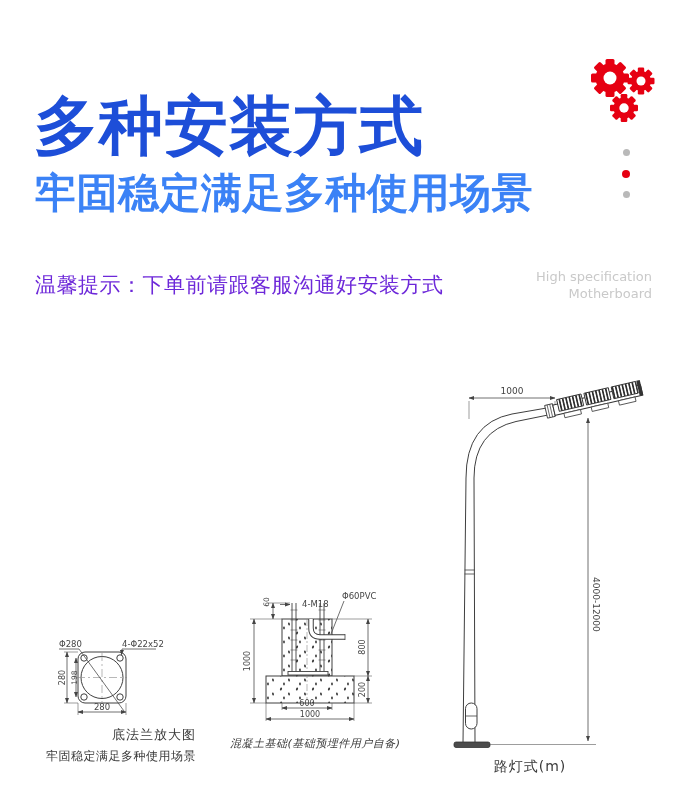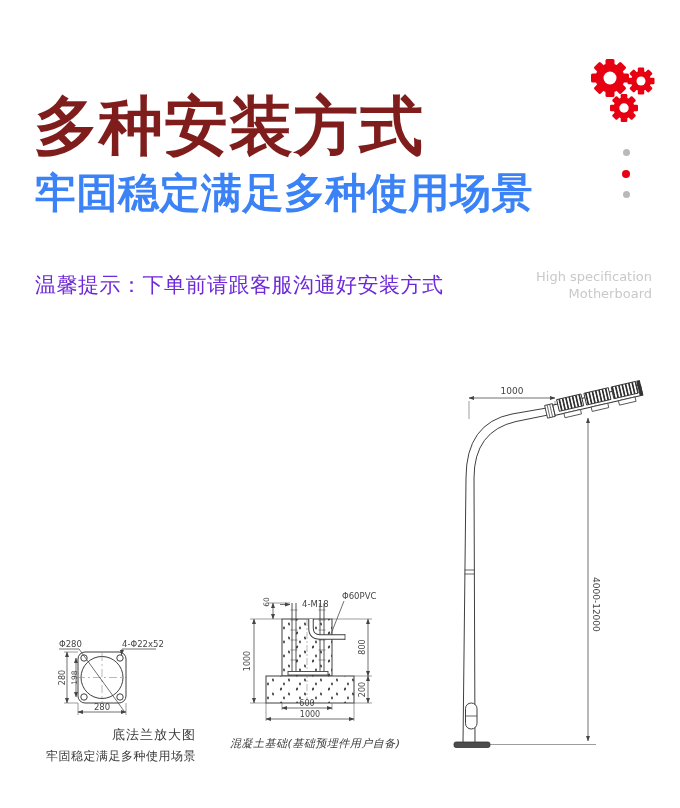--- a/index.html
+++ b/index.html
@@ -1,21 +1,21 @@
 <!DOCTYPE html>
 <html><head>
 <meta charset="utf-8">
 <style>
   html,body{margin:0;padding:0;}
   body{width:680px;height:808px;background:#ffffff;position:relative;overflow:hidden;
        font-family:"DejaVu Sans","Liberation Sans",sans-serif;color:#3b3b3b;}
   .abs{position:absolute;}
 
   
-  .title{left:34px;top:50px;font-size:64px;font-weight:800;letter-spacing:1px;color:#7f1d1d;line-height:1.05;white-space:nowrap;}
+  .title{left:34px;top:50px;font-size:64px;font-weight:800;letter-spacing:1px;color:#1d4ed8;line-height:1.05;white-space:nowrap;}
   .subtitle{left:35px;top:132px;font-size:41px;font-weight:700;letter-spacing:0.5px;color:#3b82f6;white-space:nowrap;}
   .gears{left:584px;top:50px;width:90px;height:78px;}
   .dot{width:7px;height:7px;border-radius:50%;}
   .dot.d1{left:623px;top:149px;background:#b9b9b9;}
   .dot.d2{left:622px;top:170px;width:8px;height:8px;background:#e60012;}
   .dot.d3{left:623px;top:191px;background:#b9b9b9;}
 
   
   .tip{left:35px;top:271px;font-size:21px;color:#6d28d9;letter-spacing:0.5px;white-space:nowrap;}
   .watermark{right:28px;top:268px;text-align:right;font-size:13px;line-height:17px;color:#c9c9c9;}
@@ -235,13 +235,14 @@
       <rect x="61" y="-10" width="25" height="12" fill="url(#fins)" stroke="#333" stroke-width="0.9"></rect>
       <rect x="9" y="5" width="17" height="4.5" fill="#fff" stroke="#3f3f3f" stroke-width="0.8"></rect>
       <rect x="37" y="5" width="17" height="4.5" fill="#fff" stroke="#3f3f3f" stroke-width="0.8"></rect>
       <rect x="65" y="5" width="17" height="4.5" fill="#fff" stroke="#3f3f3f" stroke-width="0.8"></rect>
       <rect x="86.8" y="-10.5" width="3.6" height="15.5" fill="#333"></rect>
     </g>
 
     <line class="dimline" x1="148" y1="53" x2="148" y2="376" marker-start="url(#fc)" marker-end="url(#fc)"></line>
     <text x="153" y="212" font-size="9" transform="rotate(90,153,212)">4000-12000</text>
   </svg>
+  <div class="capp">路灯式(m)</div>
 </div>
 
 </body></html>

